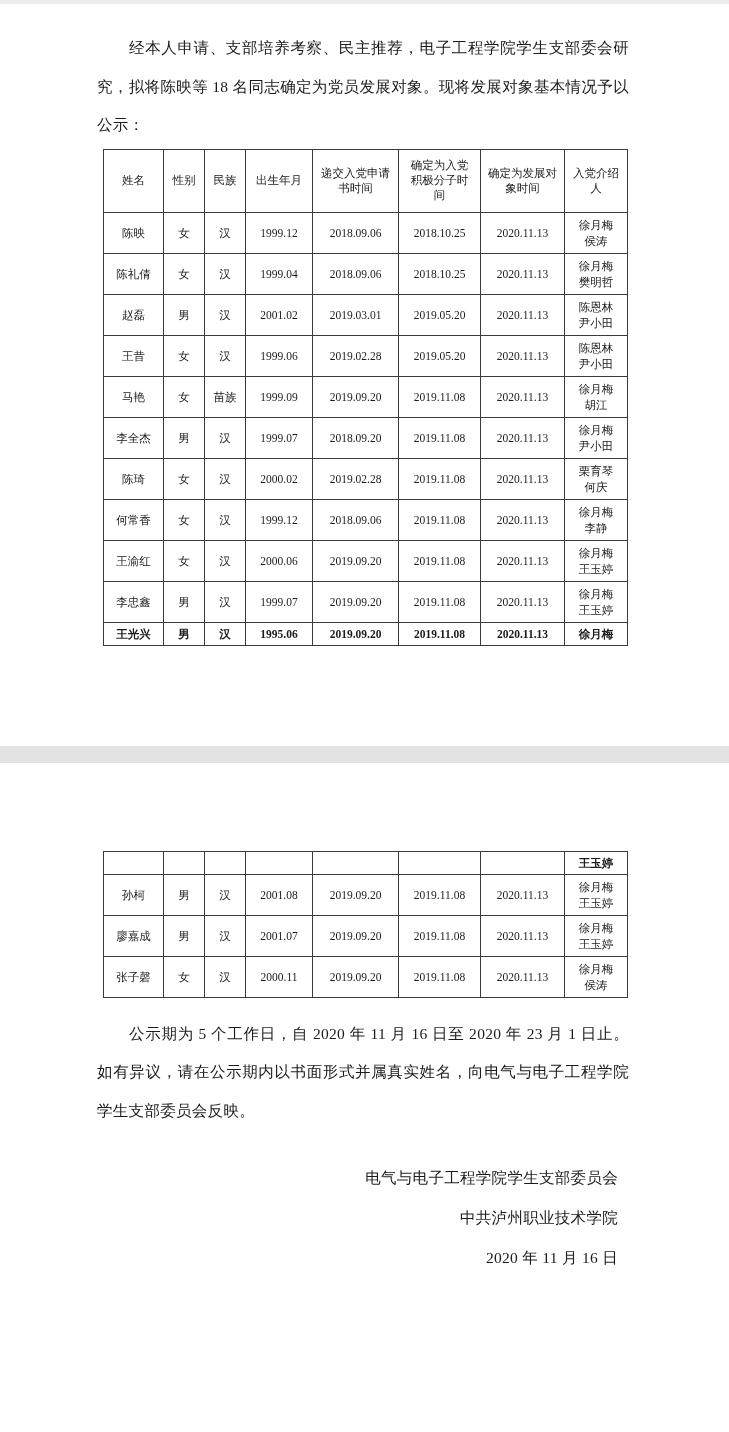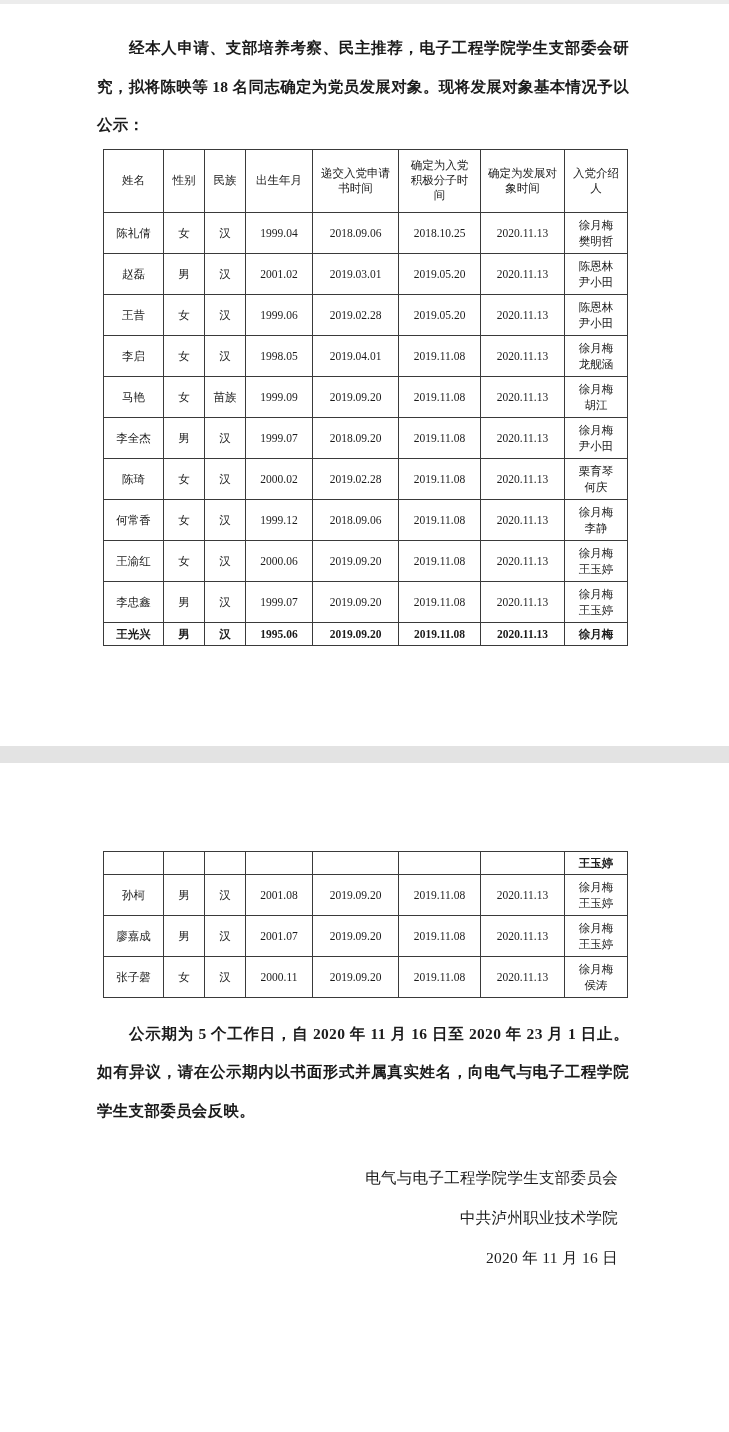--- a/index.html
+++ b/index.html
@@ -11,21 +11,20 @@
     -webkit-font-smoothing:antialiased;
   }
   .top-strip{height:4px;background:#ececec;}
   .para{
     font-size:15.5px;
     line-height:38.5px;
     text-align:justify;
     margin:0 100px 0 97px;
     text-indent:32px;
     letter-spacing:0.3px;
-    font-weight:bold;
   }
   .intro{margin-top:25px;}
   .closing{margin-top:17px;}
   table.roster{
     border-collapse:collapse;
     table-layout:fixed;
     width:524px;
     margin-left:103px;
     font-size:11.5px;
   }
@@ -93,20 +92,33 @@
         <th>民族</th>
         <th>出生年月</th>
         <th>递交入党申请书时间</th>
         <th>确定为入党积极分子时间</th>
         <th>确定为发展对象时间</th>
         <th>入党介绍人</th>
       </tr>
   </thead>
   <tbody id="tbody-page1">
       <tr>
+        <td>陈映</td>
+        <td>女</td>
+        <td>汉</td>
+        <td>1999.12</td>
+        <td>2018.09.06</td>
+        <td>2018.10.25</td>
+        <td>2020.11.13</td>
+        <td>
+          <div>徐月梅</div>
+          <div>侯涛</div>
+        </td>
+      </tr>
+      <tr>
         <td>陈礼倩</td>
         <td>女</td>
         <td>汉</td>
         <td>1999.04</td>
         <td>2018.09.06</td>
         <td>2018.10.25</td>
         <td>2020.11.13</td>
         <td>
           <div>徐月梅</div>
           <div>樊明哲</div>
@@ -129,33 +141,20 @@
         <td>王昔</td>
         <td>女</td>
         <td>汉</td>
         <td>1999.06</td>
         <td>2019.02.28</td>
         <td>2019.05.20</td>
         <td>2020.11.13</td>
         <td>
           <div>陈恩林</div>
           <div>尹小田</div>
-        </td>
-      </tr>
-      <tr>
-        <td>李启</td>
-        <td>女</td>
-        <td>汉</td>
-        <td>1998.05</td>
-        <td>2019.04.01</td>
-        <td>2019.11.08</td>
-        <td>2020.11.13</td>
-        <td>
-          <div>徐月梅</div>
-          <div>龙舰涵</div>
         </td>
       </tr>
       <tr>
         <td>马艳</td>
         <td>女</td>
         <td>苗族</td>
         <td>1999.09</td>
         <td>2019.09.20</td>
         <td>2019.11.08</td>
         <td>2020.11.13</td>

